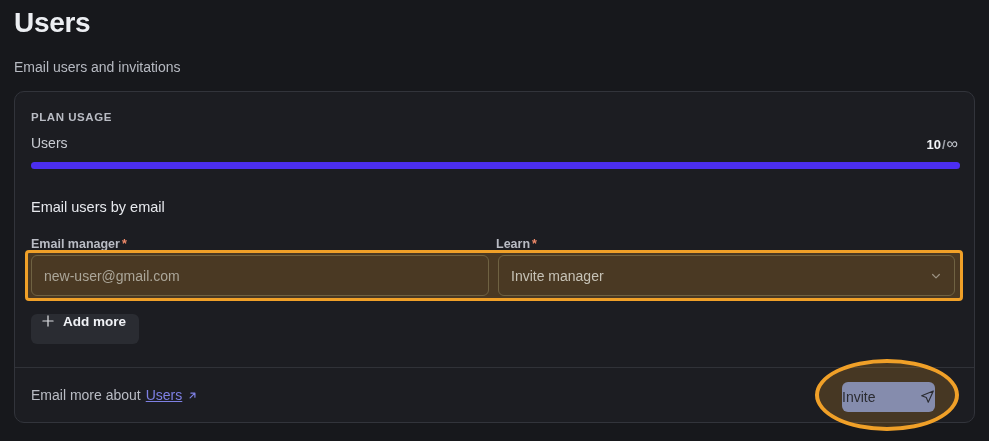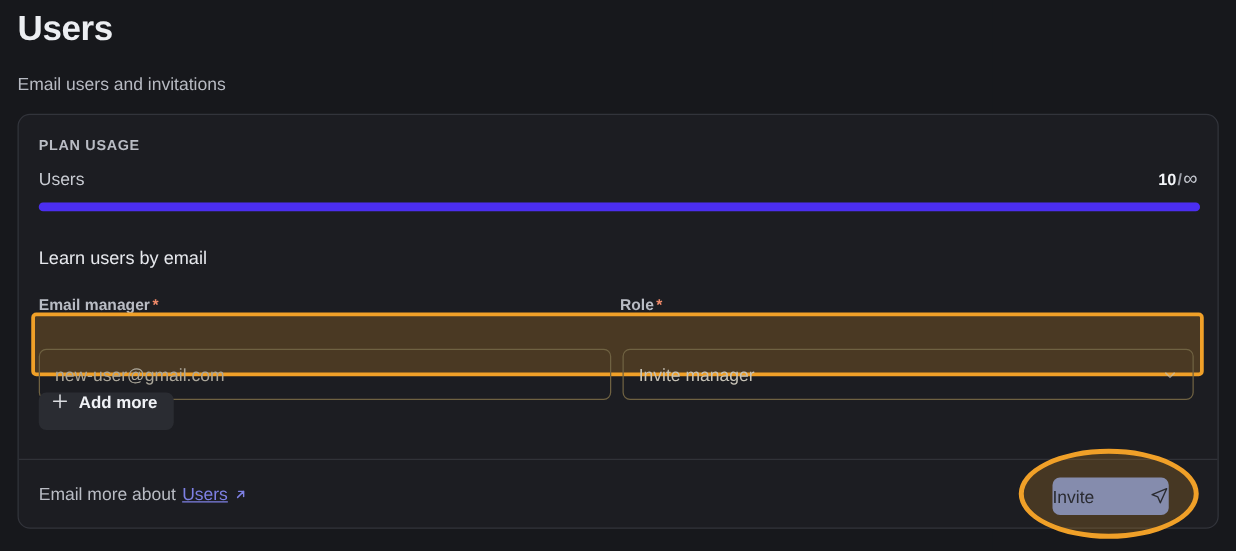--- a/index.html
+++ b/index.html
@@ -142,21 +142,20 @@
     width: 100%;
     height: 100%;
     background: transparent;
     border: 1px solid #6f6242;
     border-radius: 6px;
     color: #d6d2c6;
     font-family: "Liberation Sans", sans-serif;
     font-size: 14px;
     padding: 0 12px;
     outline: none;
-    margin-top: 24px;
   }
   .text-input::placeholder { color: #aba699; }
 
   .select-input {
     display: flex;
     align-items: center;
     position: relative;
     color: #c6c2b6;
   }
   .select-value { flex: 1; }
@@ -279,28 +278,28 @@
       <div class="usage-row-label">Users</div>
 
       <div class="usage-count">
         <span class="used">10</span><span class="sep">/</span><span class="cap">∞</span>
       </div>
 
       <div class="progress-track">
         <div class="progress-fill" id="progress-fill" style="width: 100%;"></div>
       </div>
 
-      <div class="invite-heading">Learn users by email</div>
+      <div class="invite-heading">Email users by email</div>
 
       <div class="field-label email">
         <span>Email manager</span><span class="req">*</span>
       </div>
 
       <div class="field-label role">
-        <span>Role</span><span class="req">*</span>
+        <span>Learn</span><span class="req">*</span>
       </div>
 
       <div class="highlight-rect"></div>
 
       <div class="input-wrap email">
         <input class="text-input" type="text" placeholder="new-user@gmail.com" style="">
       </div>
 
       <div class="input-wrap role">
         <div class="select-input">

